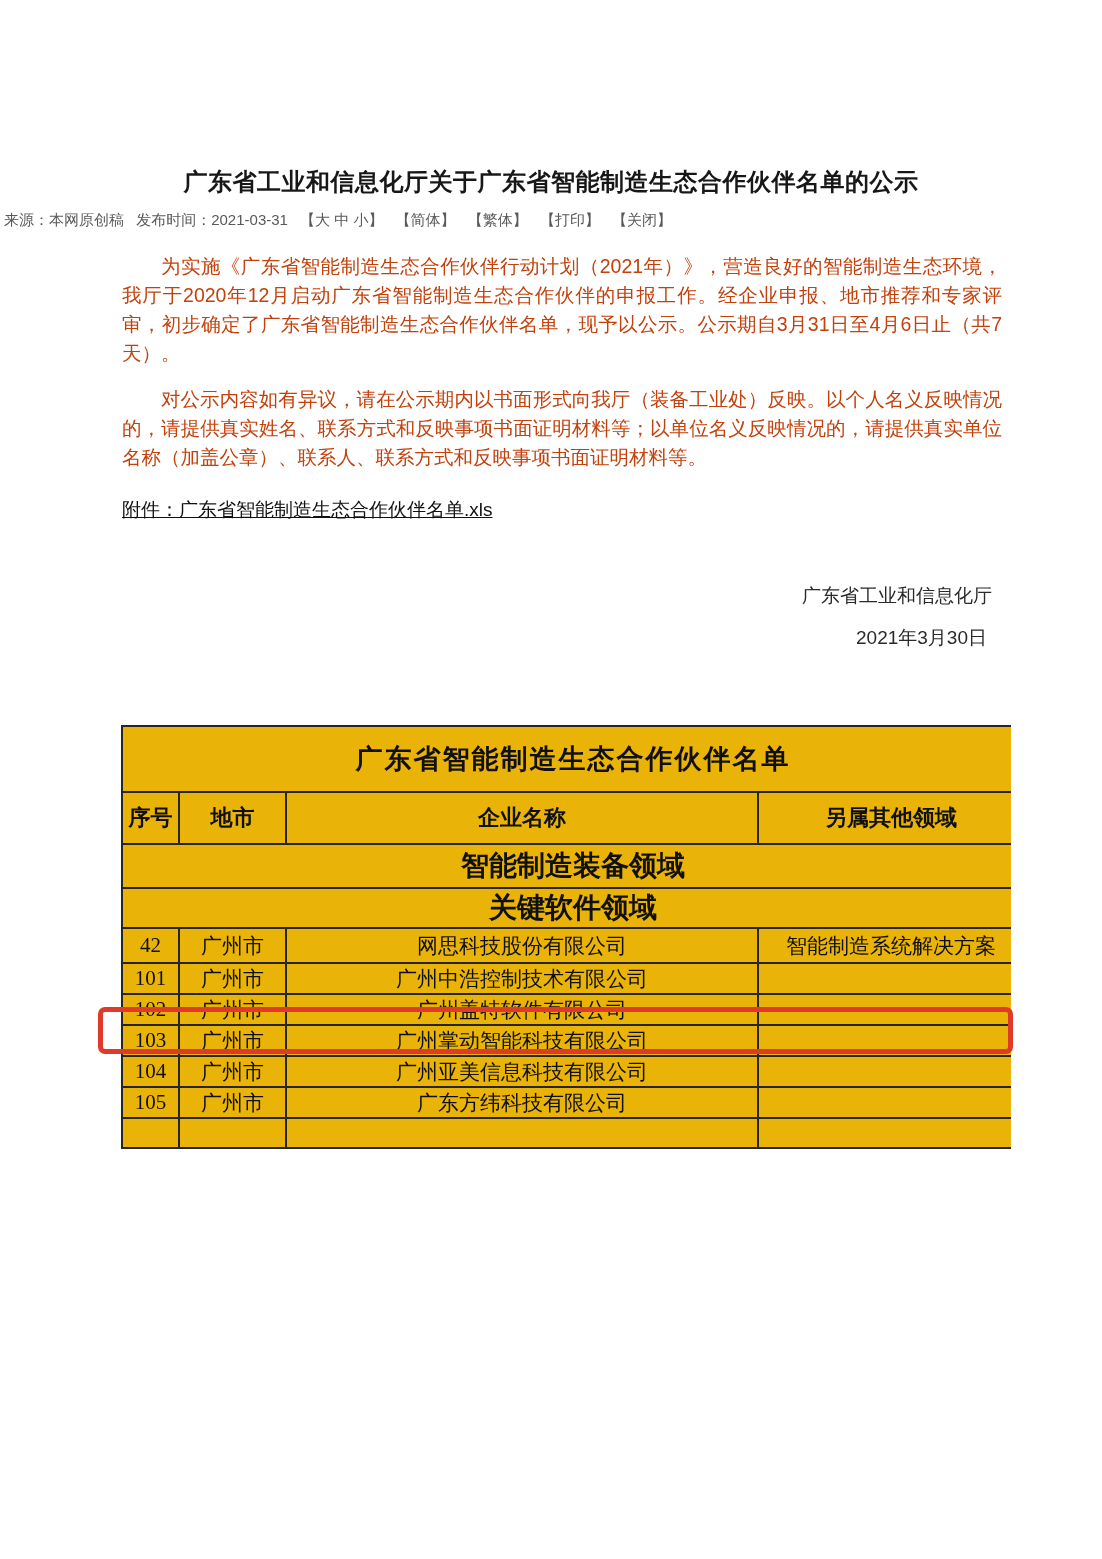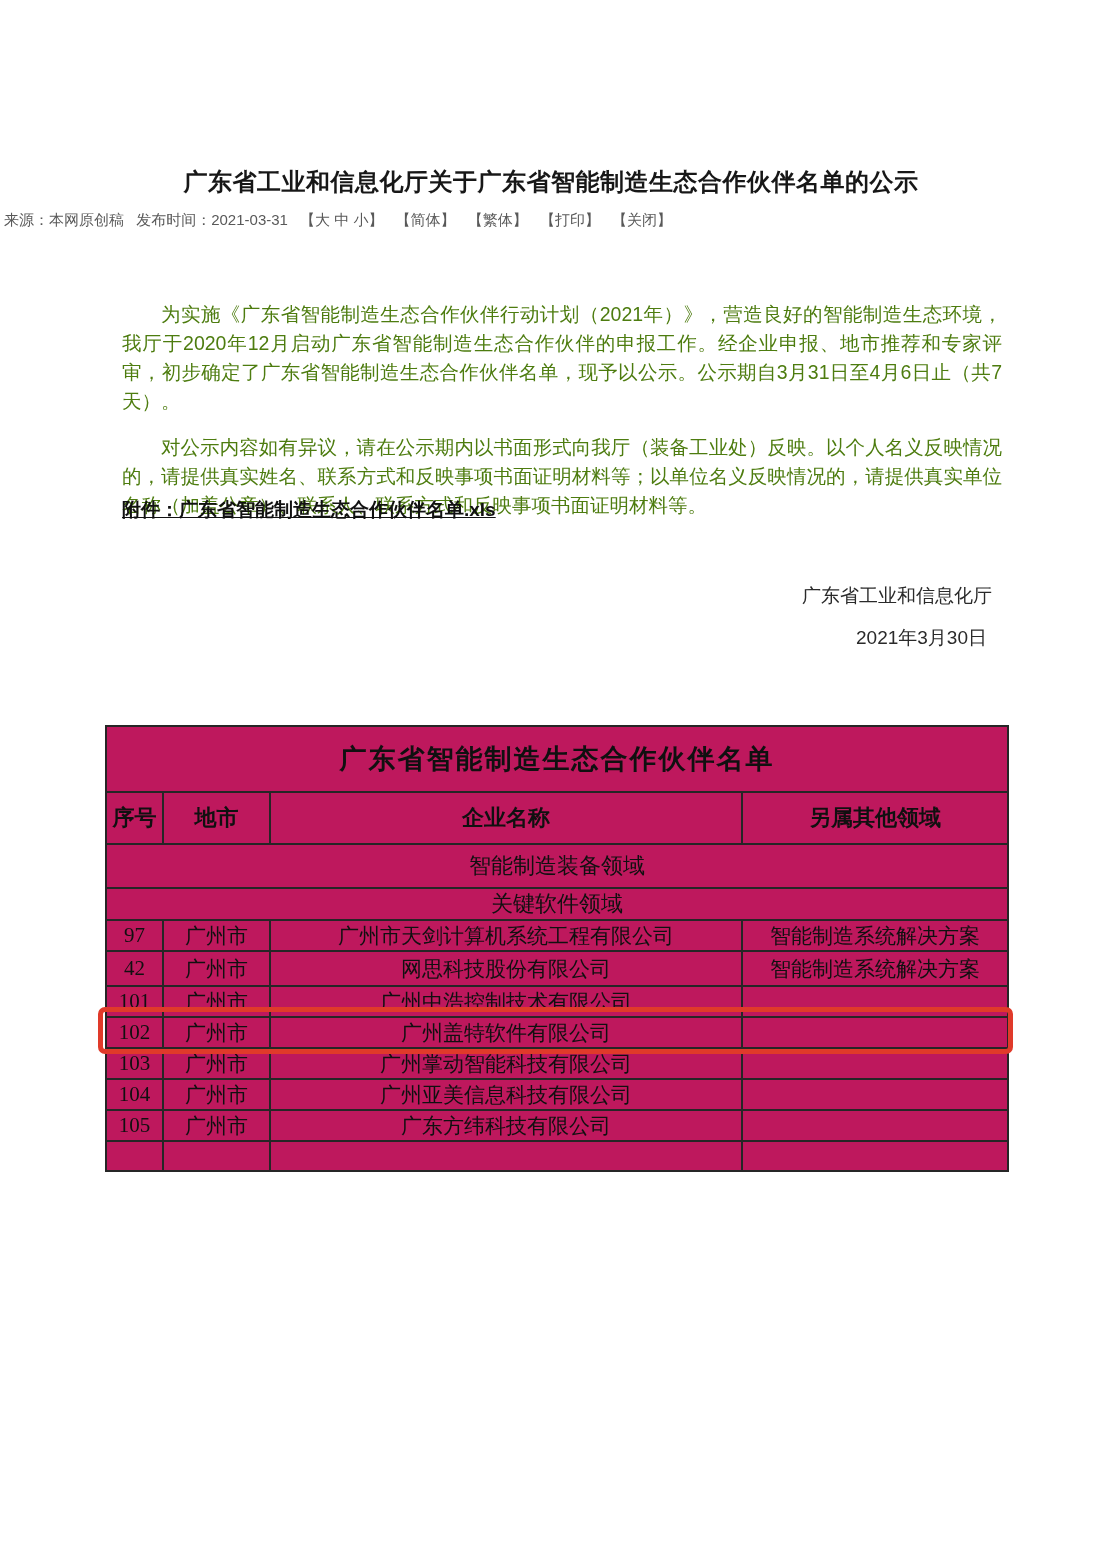--- a/index.html
+++ b/index.html
@@ -30,29 +30,28 @@
     color: #595959;
     white-space: nowrap;
   }
   .source-line span, .source-line a { margin: 0 4px; color: #595959; text-decoration: none; }
   .body-text {
     position: absolute;
     top: 252px; left: 122px; width: 880px;
     font-size: 19.5px;
     line-height: 29px;
     text-align: justify;
-    color: #4d7c0f;
-    margin-top: 48px;
+    color: #c2410c;
   }
   .body-text p { margin: 0 0 17px 0; text-indent: 2em; }
   .attachment {
     position: absolute;
     top: 497px; left: 122px;
     font-size: 19px;
-    font-weight: bold;
+    font-weight: normal;
     color: #111111;
     text-decoration: underline;
     cursor: pointer;
   }
   .sig-org {
     position: absolute;
     top: 583px; right: 110px;
     font-size: 19px;
     color: #2a2a2a;
   }
@@ -66,37 +65,38 @@
     position: absolute;
     top: 725px; left: 105px;
     width: 906px;
     height: 524px;
     overflow: hidden;
   }
   table.partner {
     border-collapse: collapse;
     table-layout: fixed;
     width: 902px;
-    background: #be185d;
+    background: #eab308;
     font-family: "Liberation Serif", serif;
     color: #101010;
+    margin-left: 16px;
   }
   table.partner, table.partner td {
     border: 2px solid #262626;
   }
   table.partner td {
     text-align: center;
     vertical-align: middle;
     padding: 0 2px;
     overflow: hidden;
     white-space: nowrap;
   }
   .caption-row td { height: 64px; font-size: 27px; font-weight: bold; letter-spacing: 2px; }
   .header-row td { height: 50px; font-size: 22px; font-weight: bold; }
-  .section-row td { font-size: 22px; font-weight: normal; }
+  .section-row td { font-size: 28px; font-weight: bold; }
   .section-row.tall td { height: 42px; }
   .section-row.short td { height: 29px; }
   .data-row td { height: 29px; font-size: 21px; }
   .data-row.highlight td { height: 33px; }
   .data-row.partial td { height: 28px; }
   
   .data-row.green-mark td:first-child { position: relative; border-radius: 10px; }
   .data-row.green-mark td:first-child::before {
     content: "";
     position: absolute;
@@ -162,26 +162,20 @@
           <td>另属其他领域</td>
         </tr>
       </thead>
       <tbody>
           <tr class="section-row tall">
             <td colspan="4">智能制造装备领域</td>
           </tr>
           <tr class="section-row short">
             <td colspan="4">关键软件领域</td>
           </tr>
-          <tr class="data-row">
-            <td>97</td>
-            <td>广州市</td>
-            <td>广州市天剑计算机系统工程有限公司</td>
-            <td>智能制造系统解决方案</td>
-          </tr>
           <tr class="data-row highlight">
             <td>42</td>
             <td>广州市</td>
             <td>网思科技股份有限公司</td>
             <td>智能制造系统解决方案</td>
           </tr>
           <tr class="data-row green-mark">
             <td>101</td>
             <td>广州市</td>
             <td>广州中浩控制技术有限公司</td>

